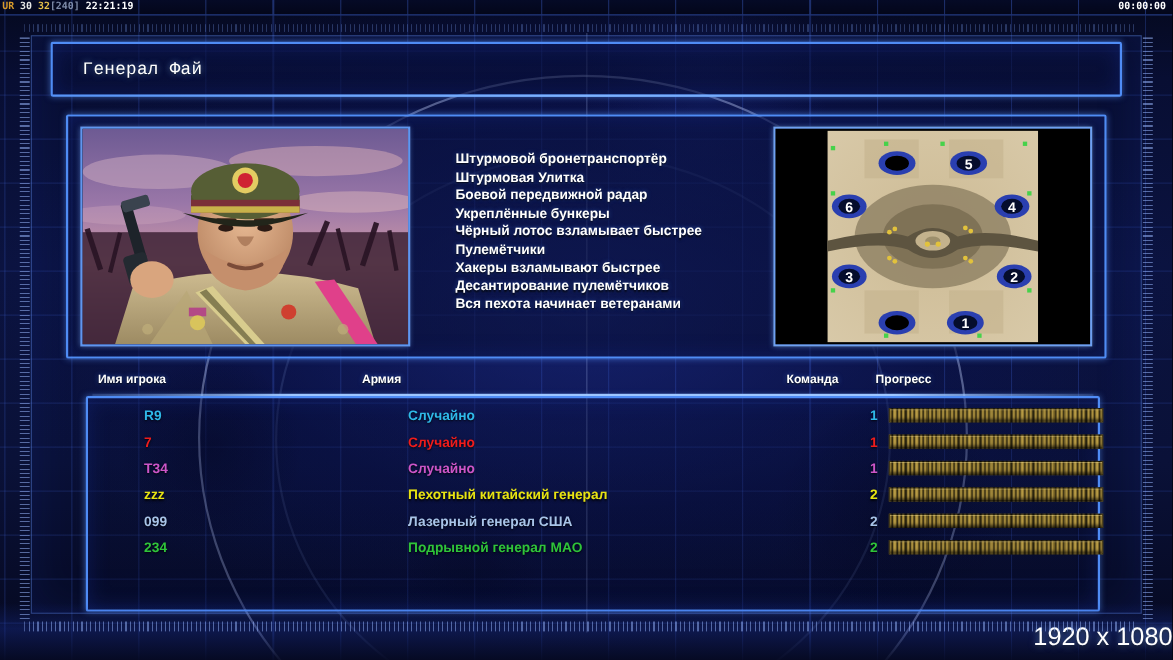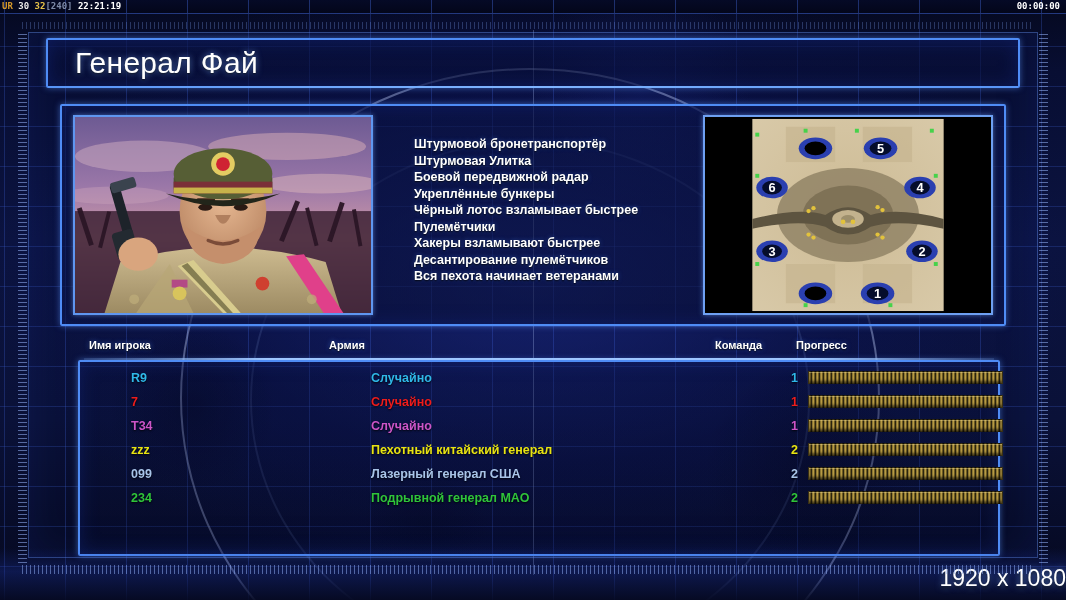--- a/index.html
+++ b/index.html
@@ -118,23 +118,24 @@
     left: 46px; top: 38px; width: 974px; height: 50px;
     display: flex; align-items: center;
   }
   #title-panel .glow-line {
     position:absolute; left:0; right:0; bottom:-2px; height:2px;
     background: linear-gradient(90deg, rgba(120,180,255,.2), #7fb4ff, rgba(120,180,255,.2));
   }
   .title-text {
     margin-left: 27px;
     color: #ffffff;
-    font-size: 30px; font-weight: 400;
+    font-size: 16px; font-weight: 400;
     letter-spacing: .3px;
     text-shadow: 0 0 6px rgba(120,170,255,.7), 0 1px 2px #000;
+    font-family: Liberation Mono, monospace;
   }
 
   
   #general-panel {
     left: 60px; top: 104px; width: 946px; height: 222px;
   }
   .portrait-wrap {
     position: absolute; left: 11px; top: 9px; width: 300px; height: 200px;
     border: 2px solid #5f96f0;
     box-shadow: 0 0 5px rgba(110,160,250,.6);

